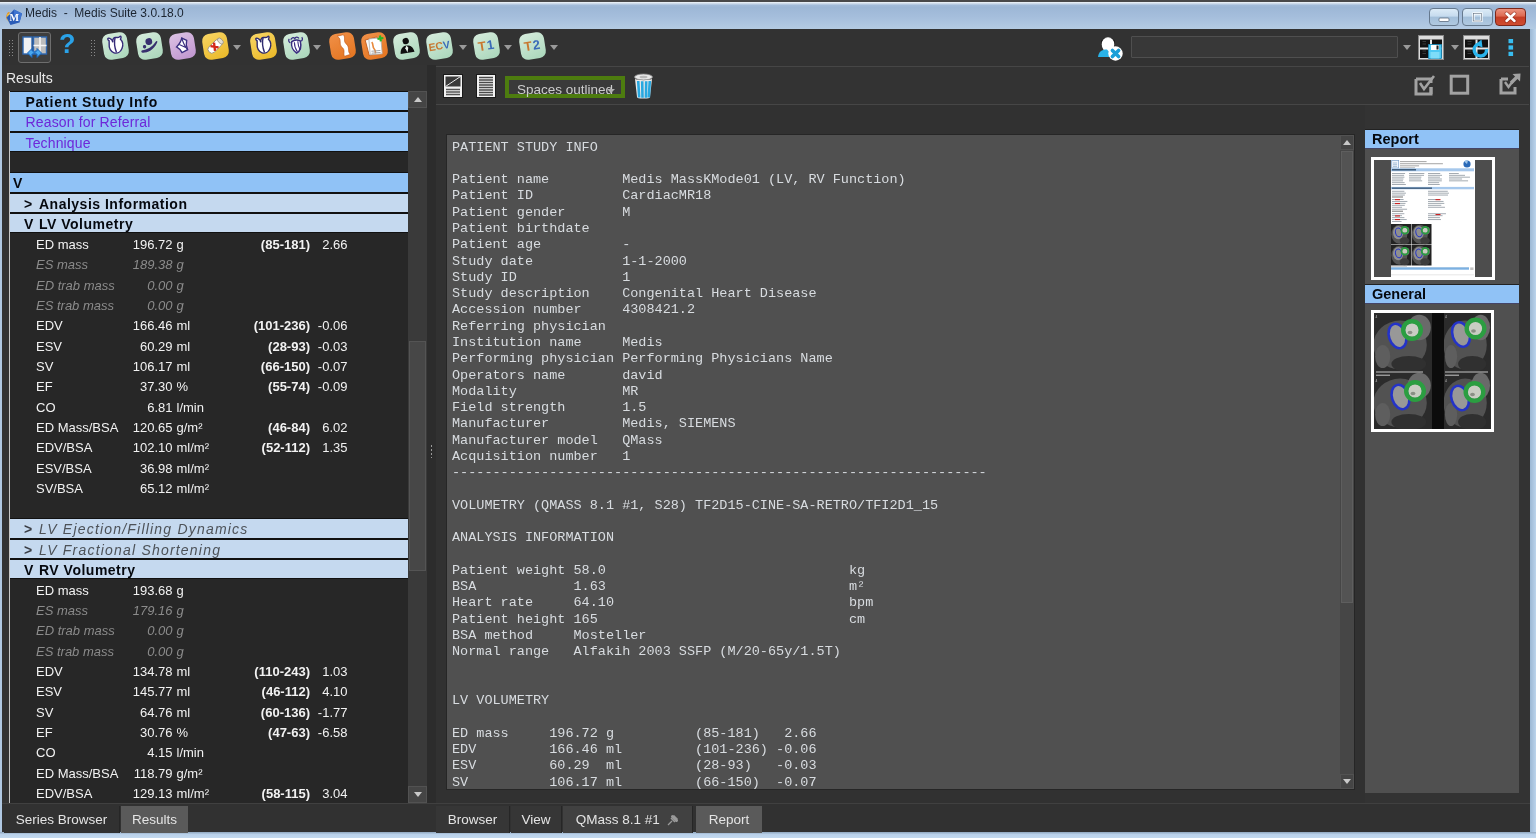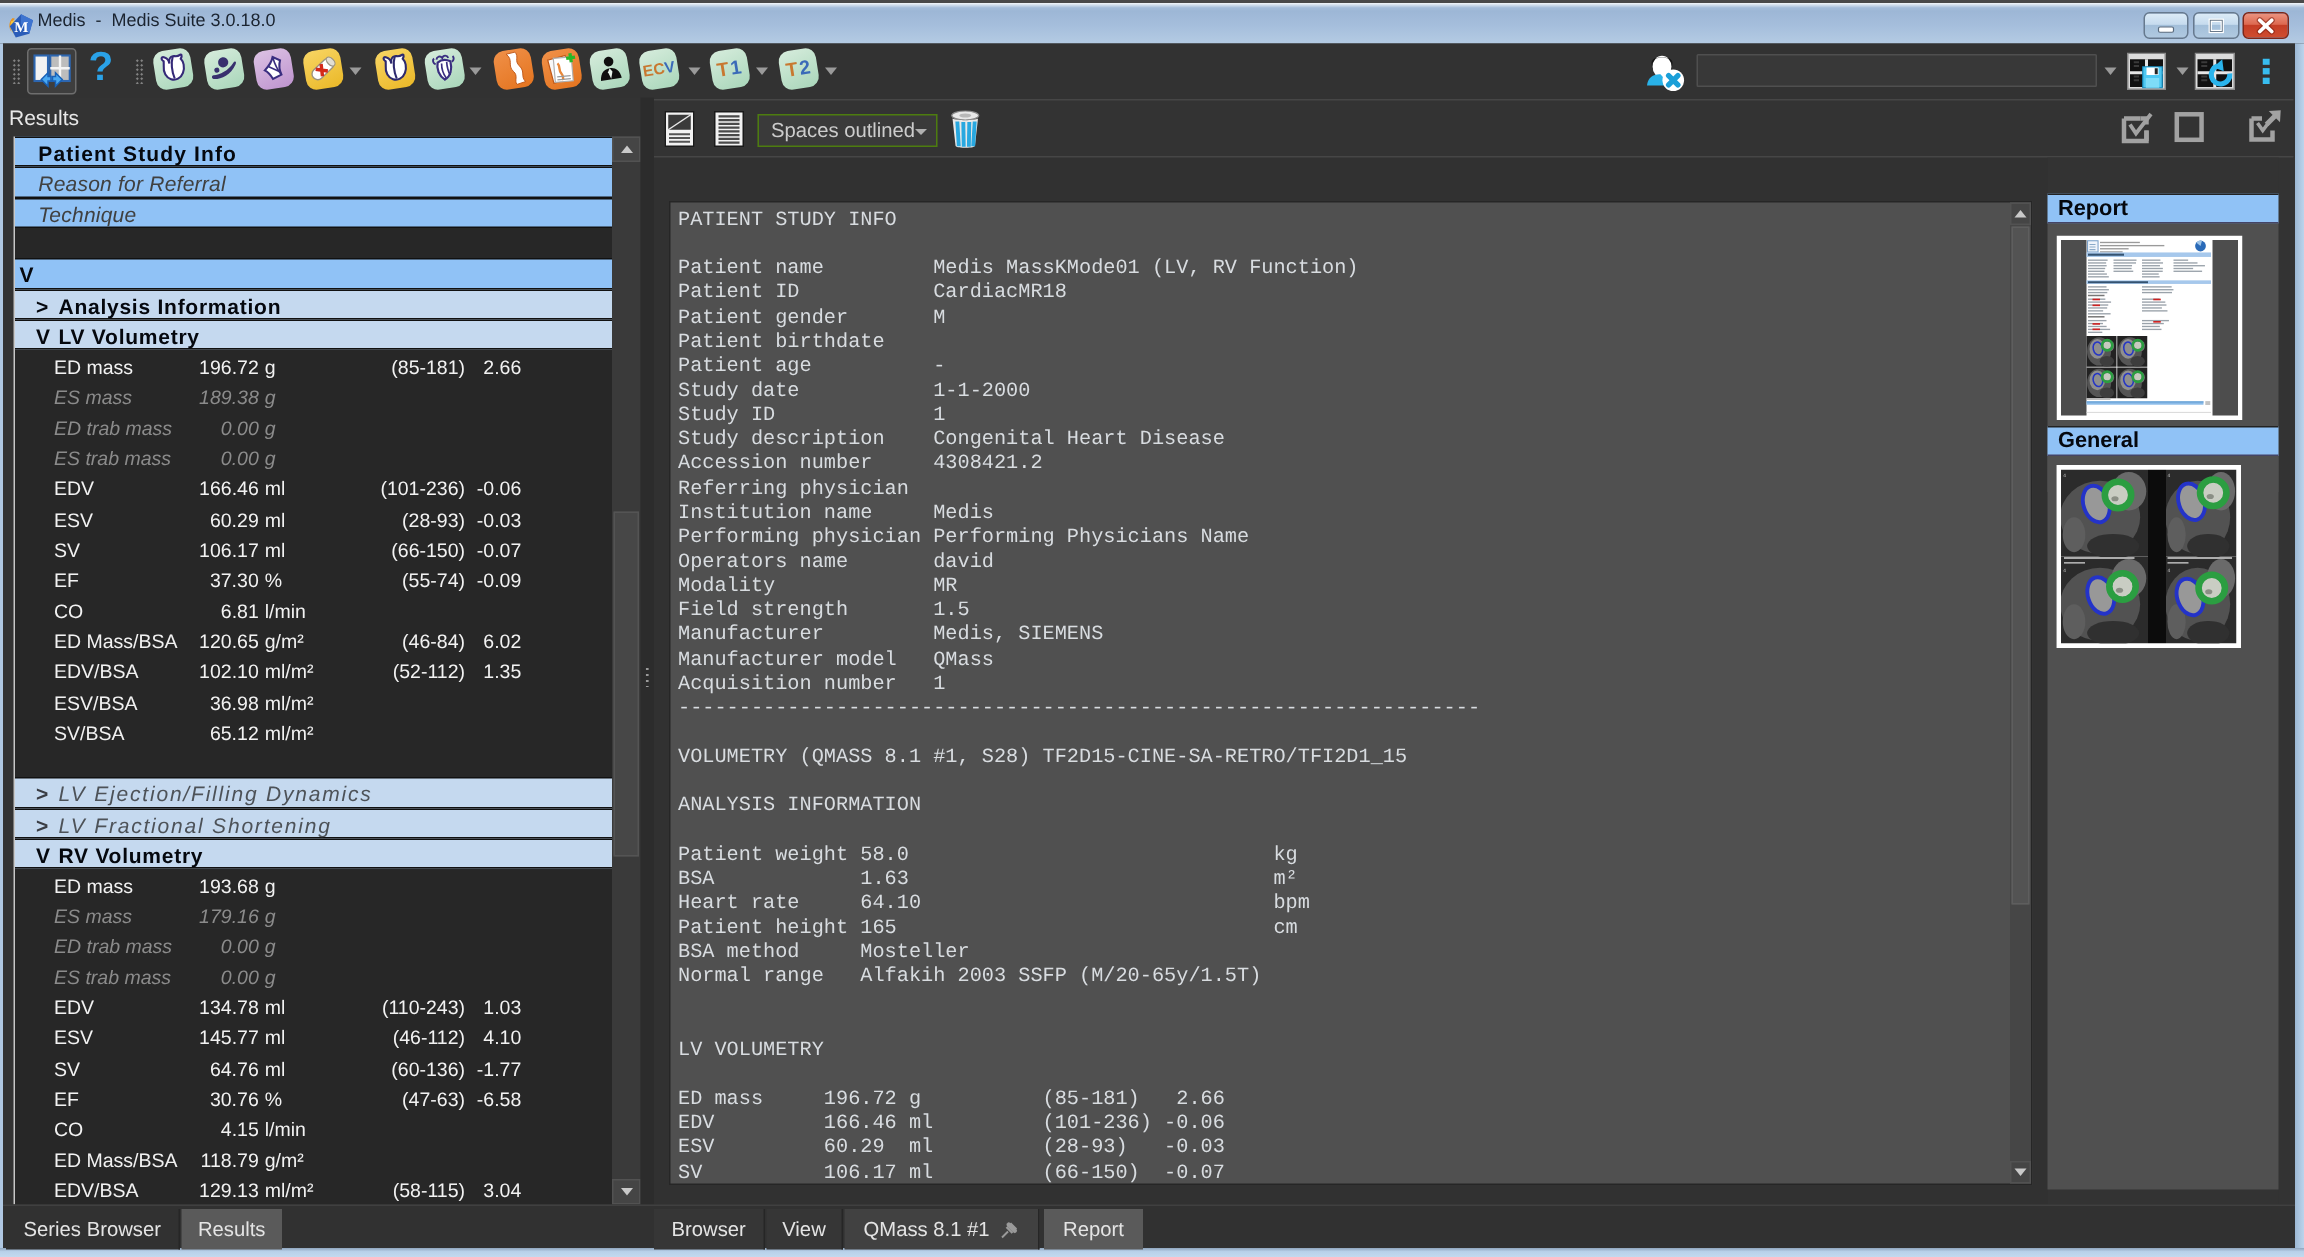--- a/index.html
+++ b/index.html
@@ -35,34 +35,34 @@
   display:flex; align-items:center; justify-content:center; }
 
 #leftpanel { position:absolute; left:2px; top:65px; width:428px; height:738px; background:#333333; }
 #results-label { position:absolute; left:4px; top:5px; font-size:14px; color:#e8e8e8; }
 #ltable { position:absolute; left:7px; top:26px; width:400px; height:712px; background:#272727;
   border-left:1px solid #c8c8c8; overflow:hidden; }
 #ltable .r { position:absolute; left:0; width:399px; height:20.35px; }
 .h1,.h1i { background:#90c2f6; border-top:1px solid #111; border-bottom:1px solid #111; }
 .h2,.h2i { background:#c5d9ef; border-top:1px solid #111; border-bottom:1px solid #111; }
 .h1 .ht { position:absolute; left:15.5px; top:2px; font-size:14px; font-weight:bold; letter-spacing:.75px; color:#05080e; }
-.h1i .ht { position:absolute; left:15.5px; top:2px; font-size:14px; font-style:italic; letter-spacing:.15px; color:#404040;text-align:right; }
+.h1i .ht { position:absolute; left:15.5px; top:2px; font-size:14px; letter-spacing:.15px; color:#6d28d9;text-align:right; }
 .h2 .ht, .h2i .ht { position:absolute; left:29px; top:2px; font-size:14px; color:#05080e; }
 .h2 .ht { font-weight:bold; letter-spacing:.5px; }
 .h2i .ht { font-style:italic; letter-spacing:1.2px; color:#4d5258; }
 .h1 .pf { position:absolute; left:3px; top:2px; font-size:14px; font-weight:bold; color:#05080e; }
 .h2 .pf, .h2i .pf { position:absolute; left:14px; top:2px; font-size:14px; font-weight:bold; color:#05080e; }
 .h2i .pf { color:#3a3d44; }
 .dr { color:#f2f2f2; font-size:13px; }
 .dr span { position:absolute; top:3.5px; }
 .gr { color:#8b8b8b; font-style:italic; }
 .c0 { left:26px; }
 .c1 { left:60px; width:102.5px; text-align:right; }
 .c2 { left:166.5px; }
-.c3 { left:190px; width:110px; text-align:right; }
+.c3 { left:190px; width:110px; text-align:right;font-weight:bold; }
 .c4 { left:240px; width:97.5px; text-align:right; }
 
 .sb { position:absolute; background:#3a3a3a; }
 .sbtn { position:absolute; left:0; width:100%; background:#454545; border:1px solid #525252;
   display:flex; align-items:center; justify-content:center; }
 .sbtn .tri-u { width:0; height:0; border-left:4px solid transparent; border-right:4px solid transparent; border-bottom:5px solid #c9c9c9; }
 .sbtn .tri-d { width:0; height:0; border-left:4px solid transparent; border-right:4px solid transparent; border-top:5px solid #c9c9c9; }
 .sthumb { position:absolute; left:1px; background:#474747; border:1px solid #545454; }
 
 .vdots { position:absolute; width:3px;
@@ -70,21 +70,21 @@
 
 #ctoolbar { position:absolute; left:436px; top:66px; width:1093px; height:39px; background:#333333;
   border-top:1px solid #464646; border-bottom:1px solid #464646; }
 #cbg { position:absolute; left:436px; top:105px; width:929px; height:698px; background:#313131; }
 #rgutter { position:absolute; left:1519px; top:105px; width:11px; height:698px; background:#333333; }
 #textbox { position:absolute; left:446px; top:134px; width:909px; height:656px; background:#505050;
   border:1px solid #262626; }
 #textbox pre { position:absolute; left:5px; top:4.6px; font-family:"Liberation Mono", monospace;
   font-size:13.5px; line-height:16.28px; color:#d8dce0; letter-spacing:0; }
 #combo1 { position:absolute; left:505px; top:76px; width:120px; height:22px; background:#3a3a3a;
-  border:1px solid #4d7c0f; color:#cccccc; font-size:13.5px; }
+  border:4px solid #4d7c0f; color:#cccccc; font-size:13.5px; }
 #combo1 span { position:absolute; left:8px; top:2px; }
 #combo1 .carr { position:absolute; right:6px; top:9px; width:0; height:0; border-left:4px solid transparent;
   border-right:4px solid transparent; border-top:4px solid #b0b0b0; }
 
 #rpanel { position:absolute; left:1365px; top:105px; width:154px; height:698px; background:#333333; }
 .rhdr { position:absolute; left:0; width:154px; height:20px;
   background:#90c2f6; border-top:1px solid #222; border-bottom:1px solid #446; }
 .rhdr span { position:absolute; left:7px; top:1px; font-weight:bold; font-size:14.5px; color:#05080e; }
 .rsec { position:absolute; left:0; width:154px; background:#505050; }
 </style></head><body>

